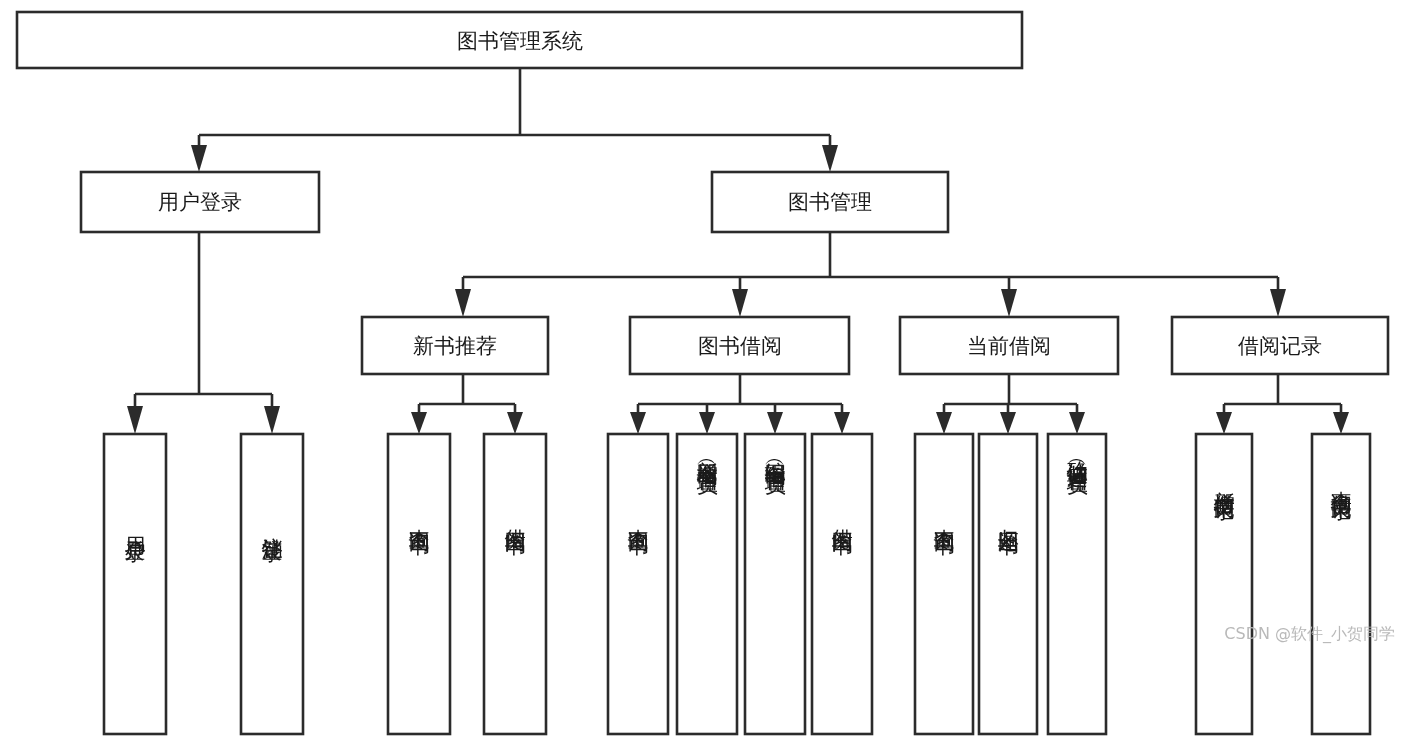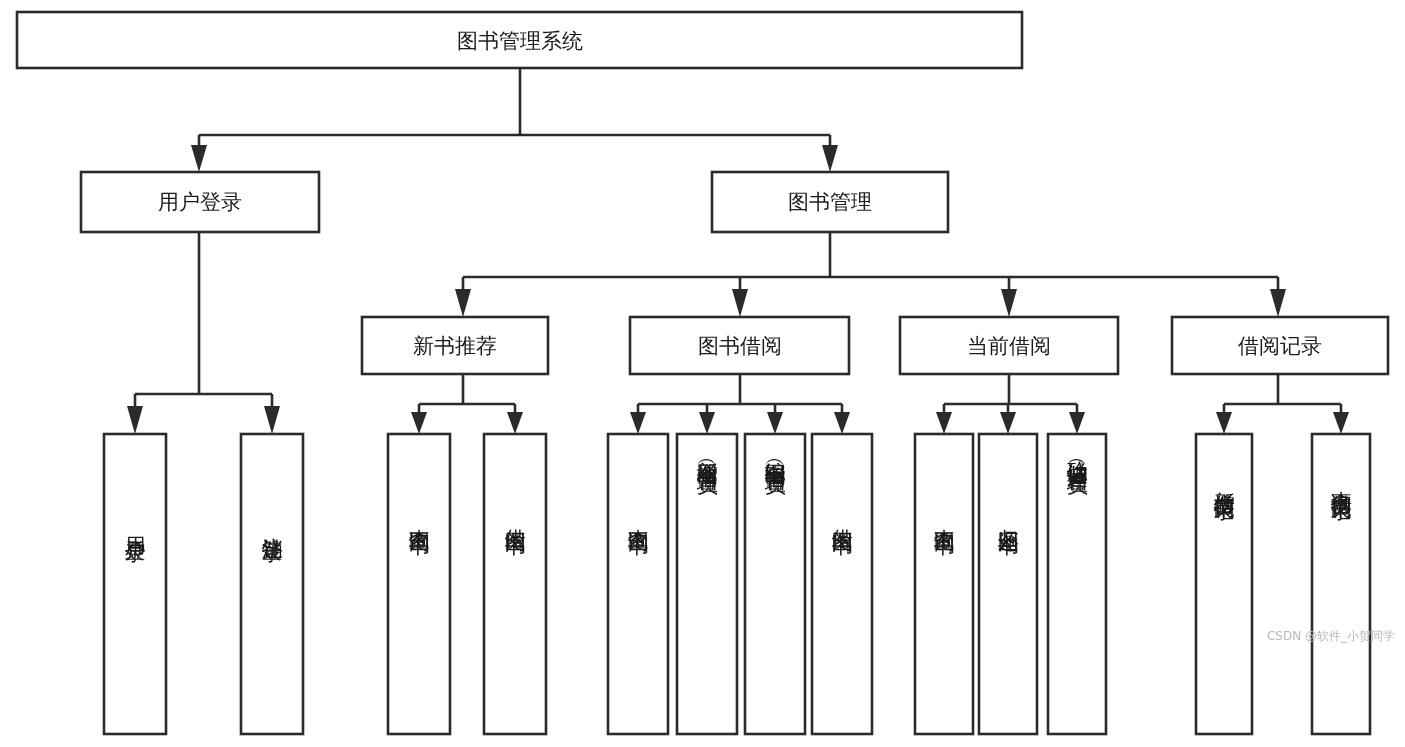--- a/index.html
+++ b/index.html
@@ -64,21 +64,21 @@
     line-height: 1.08;
     color: #1a1a1a;
     letter-spacing: 2px;
     white-space: nowrap;
   }
   .watermark {
     position: absolute;
     right: 10px;
     bottom: 6px;
     font-family: "DejaVu Sans", "Liberation Sans", sans-serif;
-    font-size: 12px;
+    font-size: 16px;
     color: #b9b9b9;
     white-space: nowrap;
     pointer-events: none;
   }
 </style>
 </head>
 <body>
 
 <div id="diagram-root">
 

